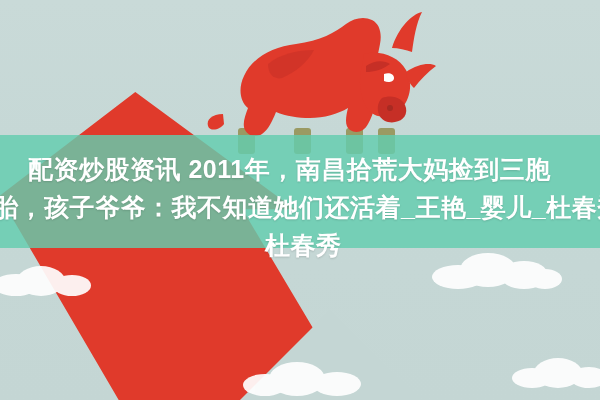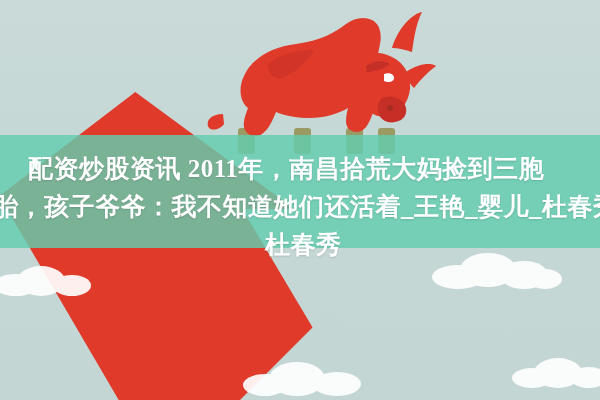--- a/index.html
+++ b/index.html
@@ -5,21 +5,21 @@
   html, body {
     margin: 0;
     padding: 0;
     background: #ffffff;
   }
   #stage {
     position: relative;
     width: 600px;
     height: 400px;
     overflow: hidden;
-    font-family: Liberation Serif, serif;
+    font-family: Liberation Sans, sans-serif;
     background: #c7d8d6;
   }
 
   
   .sky {
     position: absolute;
     left: 0; top: 0;
     width: 600px; height: 400px;
     background: linear-gradient(180deg, #c9dad8 0%, #c6d8d6 34%, #c4d6d4 100%);
   }

